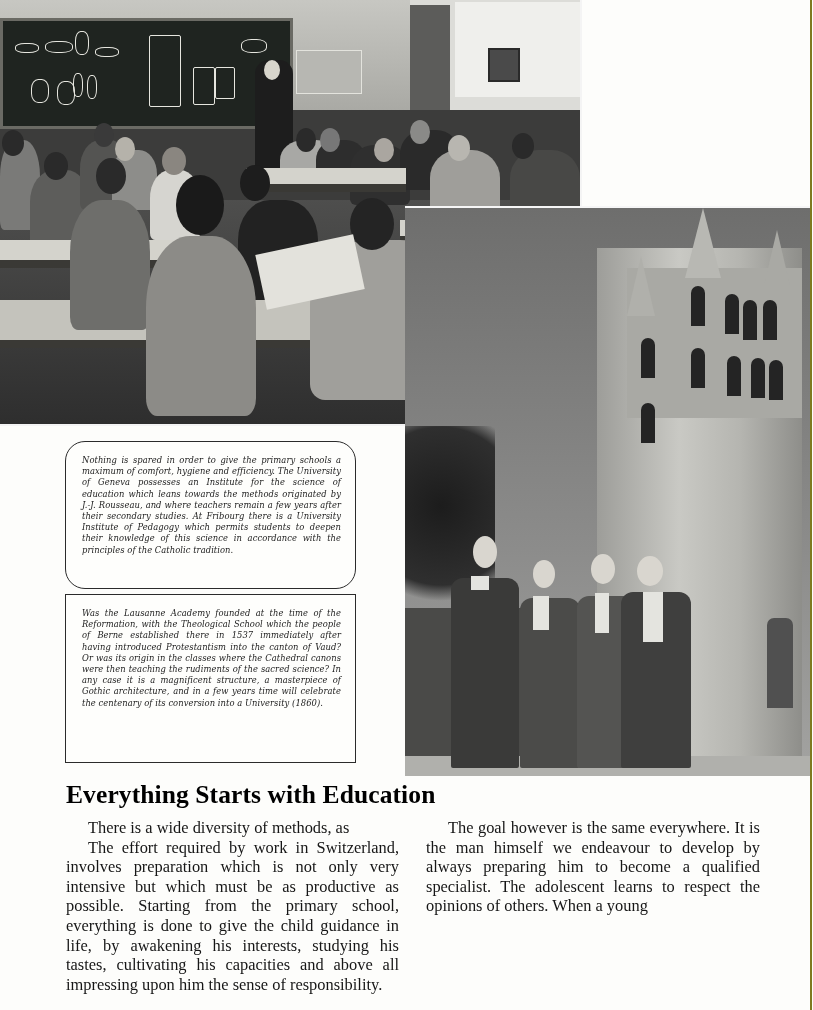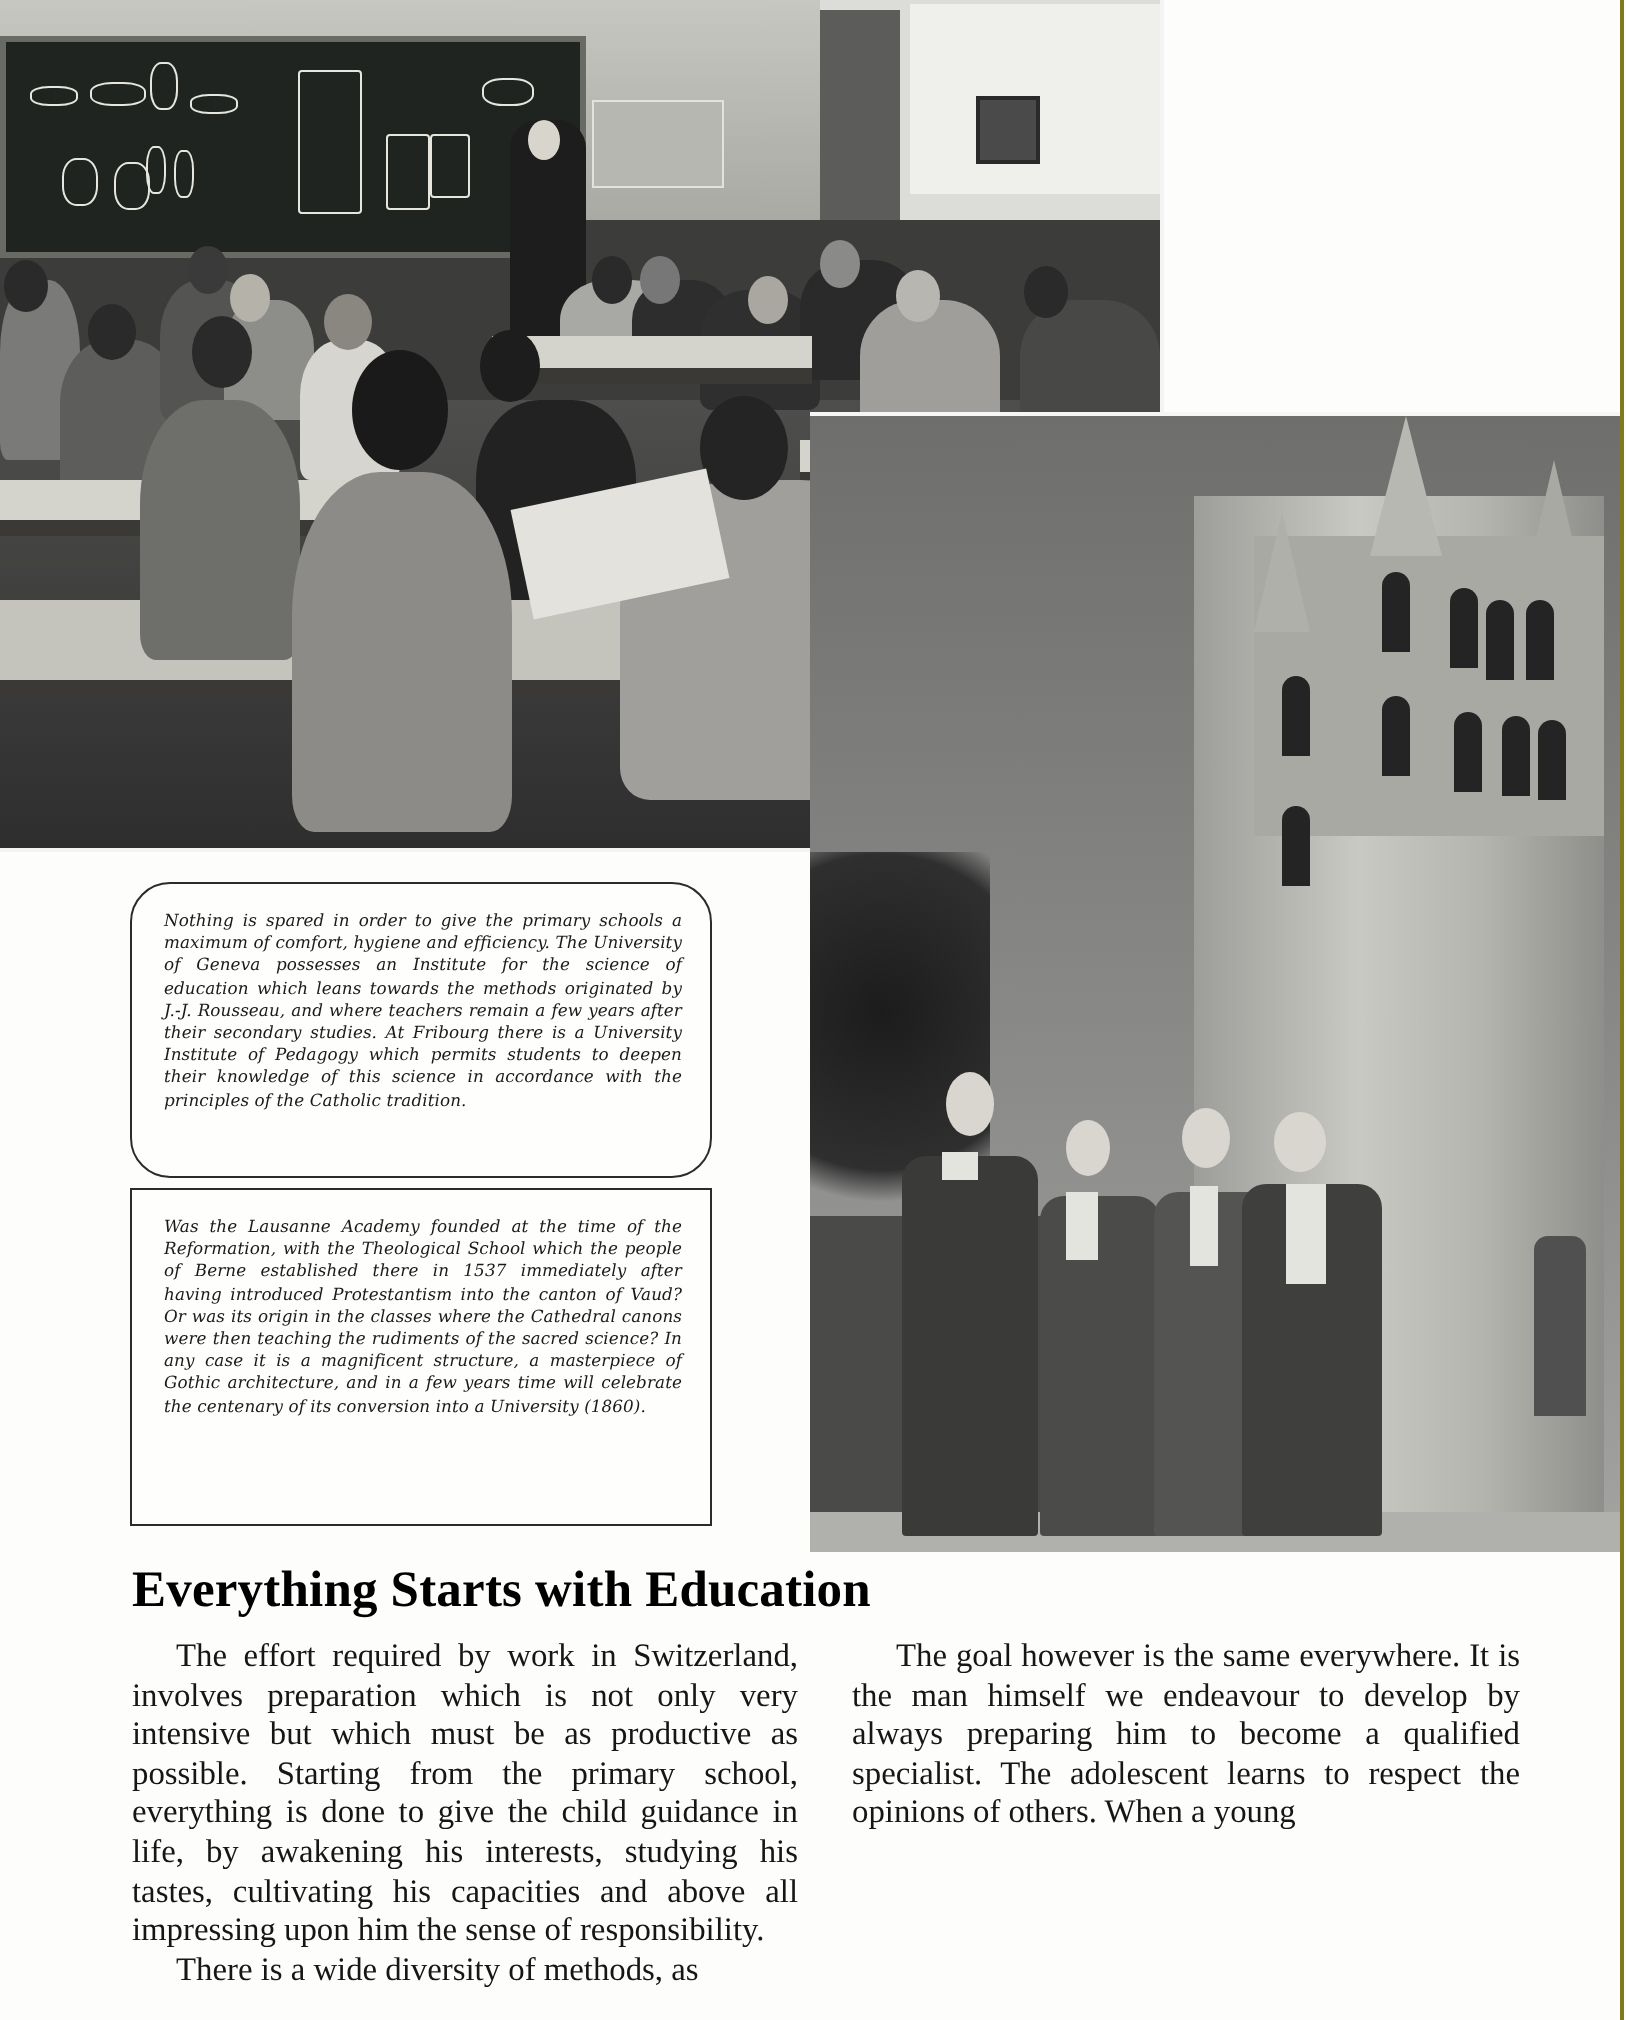--- a/index.html
+++ b/index.html
@@ -196,19 +196,19 @@
 <div class="caption-box caption-1">
   <p>Nothing is spared in order to give the primary schools a maximum of comfort, hygiene and efficiency. The University of Geneva possesses an Institute for the science of education which leans towards the methods originated by J.-J. Rousseau, and where teachers remain a few years after their secondary studies. At Fribourg there is a University Institute of Pedagogy which permits students to deepen their knowledge of this science in accordance with the principles of the Catholic tradition.</p>
 </div>
 <div class="caption-box caption-2">
   <p>Was the Lausanne Academy founded at the time of the Reformation, with the Theological School which the people of Berne established there in 1537 immediately after having introduced Protestantism into the canton of Vaud? Or was its origin in the classes where the Cathedral canons were then teaching the rudiments of the sacred science? In any case it is a magnificent structure, a masterpiece of Gothic architecture, and in a few years time will celebrate the centenary of its conversion into a University (1860).</p>
 </div>
 
 <h1 class="headline">Everything Starts with Education</h1>
 
 <div class="col col-left">
+  <p>There is a wide diversity of methods, as</p>
   <p>The effort required by work in Switzerland, involves preparation which is not only very intensive but which must be as productive as possible. Starting from the primary school, everything is done to give the child guidance in life, by awakening his interests, studying his tastes, cultivating his capacities and above all impressing upon him the sense of responsibility.</p>
-  <p>There is a wide diversity of methods, as</p>
 </div>
 
 <div class="col col-right">
   <p>The goal however is the same everywhere. It is the man himself we endeavour to develop by always preparing him to become a qualified specialist. The adolescent learns to respect the opinions of others. When a young</p>
 </div>
 
 </body></html>

